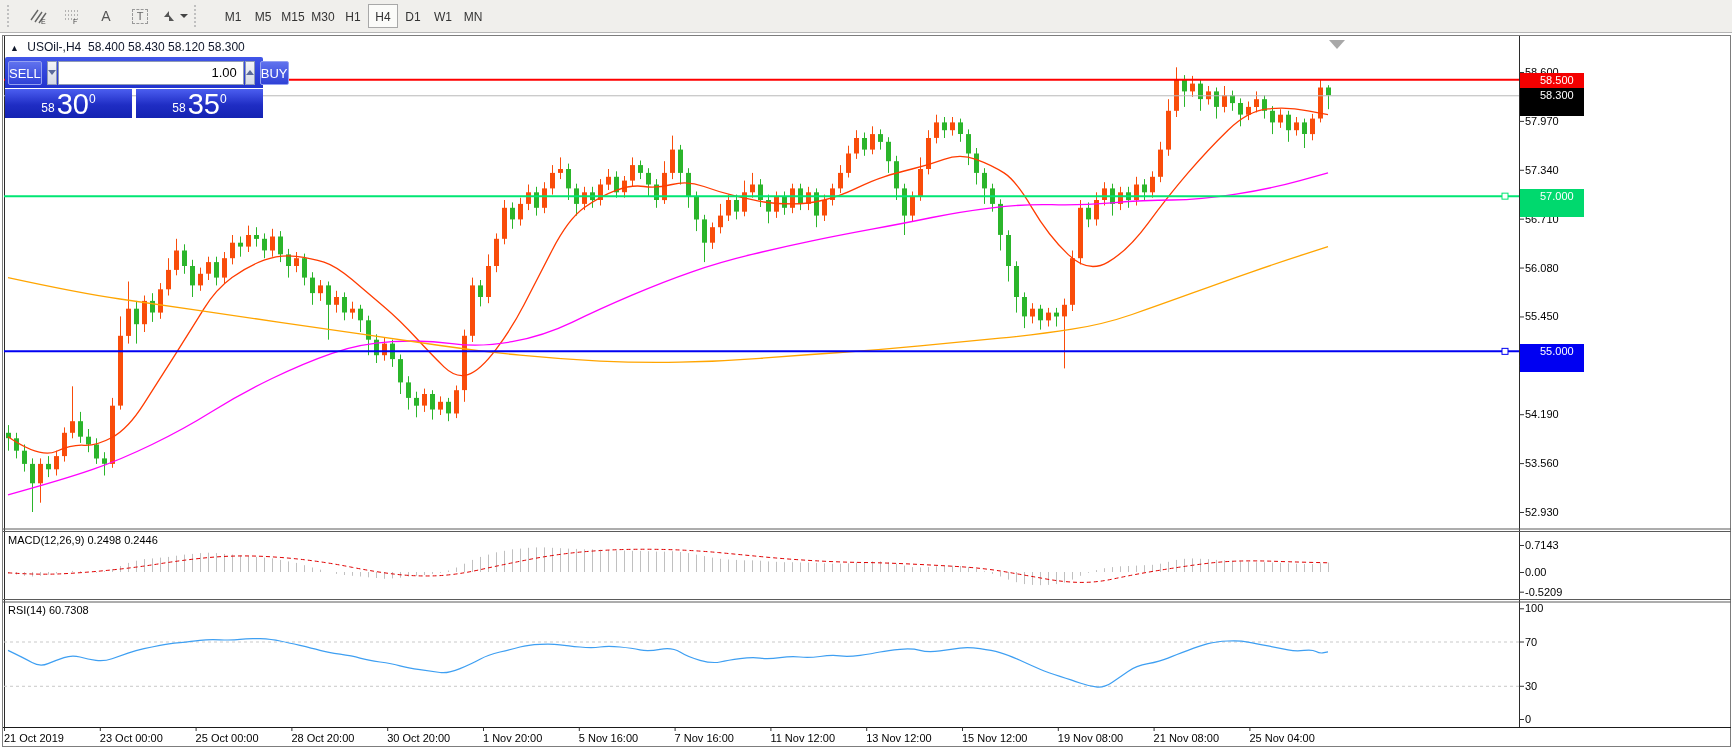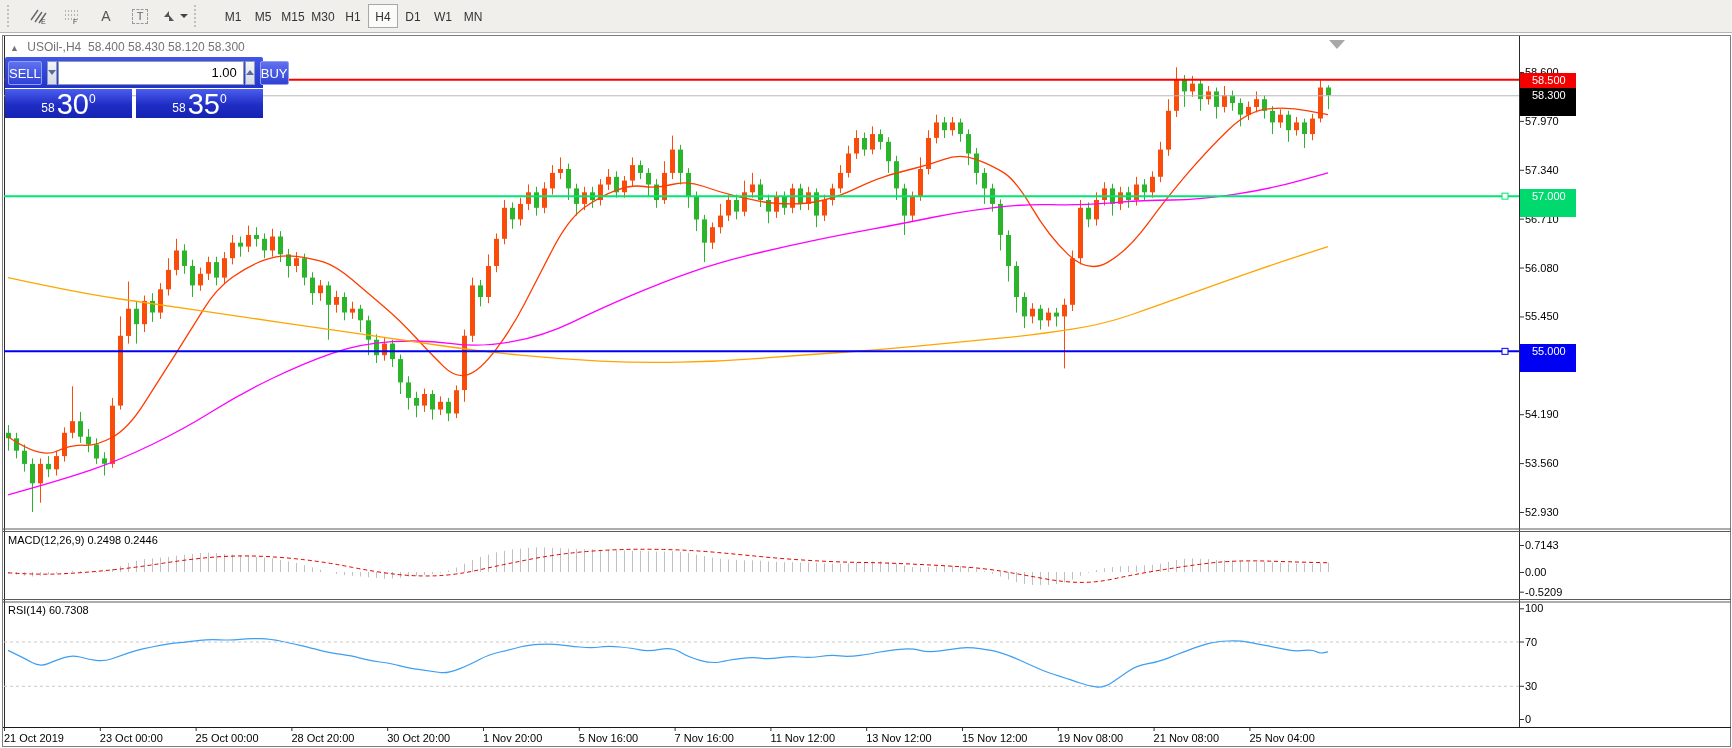--- a/index.html
+++ b/index.html
@@ -9,30 +9,30 @@
   .grip{width:5px;height:22px;border-left:2px dotted #c0c0c0;margin:0 7px 0 3px;}
   .tool{width:34px;height:28px;display:flex;align-items:center;justify-content:center;color:#555;position:relative;}
   .glyphA{font-size:14px;color:#555;}
   .glyphT{font-size:11px;color:#666;border:1px dashed #999;padding:0 4px;line-height:13px;}
   .caret{width:0;height:0;border-left:4px solid transparent;border-right:4px solid transparent;border-top:4px solid #444;margin-left:3px;}
   #tfbar{display:flex;margin-left:10px;}
   .tf{min-width:30px;height:24px;line-height:24px;text-align:center;font-size:12px;color:#333;border:1px solid transparent;box-sizing:border-box;}
   .tf.active{background:#fbfbf9;border:1px solid #a8a8a8;text-align:center;}
   
   #plot{position:absolute;left:0;top:0;z-index:1;}
-  #title{position:absolute;left:10px;top:40px;font-size:12px;color:#737373;z-index:2;}
+  #title{position:absolute;left:10px;top:40px;font-size:12px;color:#0f172a;z-index:2;}
   #title .arr{font-size:9px;margin-right:5px;}
   #macdlabel{position:absolute;left:8px;top:534px;font-size:11px;color:#000;z-index:2;}
   #rsilabel{position:absolute;left:8px;top:604px;font-size:11px;color:#000;z-index:2;}
   #annotation{position:absolute;left:1098px;top:406px;font-size:40px;font-weight:bold;color:#ff0000;z-index:2;font-family:"DejaVu Sans","Liberation Sans",sans-serif;letter-spacing:1px;white-space:nowrap;}
   .shift-tri{position:absolute;left:1329px;top:40px;width:0;height:0;border-left:8px solid transparent;border-right:8px solid transparent;border-top:9px solid #a8a8a8;z-index:2;}
   
   #yaxis,#xaxis{position:absolute;left:0;top:0;width:1732px;height:748px;z-index:2;pointer-events:none;}
   .ylab{position:absolute;left:1525px;font-size:11px;color:#000;height:14px;line-height:14px;white-space:nowrap;}
-  .badge{position:absolute;left:1520px;width:44px;height:28px;line-height:14px;color:#fff;font-size:11px;padding-left:12px;z-index:3;}
+  .badge{position:absolute;left:1520px;width:44px;height:28px;line-height:14px;color:#fff;font-size:11px;padding-left:20px;z-index:3;}
   .xlab{position:absolute;top:732px;font-size:11px;color:#000;white-space:nowrap;}
   
   #tradepanel{position:absolute;left:5px;top:57px;width:258px;z-index:4;}
   #tp-row1{width:258px;height:31px;background:linear-gradient(#4156e8,#2133cd);display:flex;align-items:center;box-sizing:border-box;padding:8px 3px;border-radius:2px 2px 0 0;}
   .tpbtn{height:24px;line-height:24px;text-align:center;color:#fff;font-size:13px;background:linear-gradient(#6072ee,#2f41d6);border:1px solid #93a0f2;box-sizing:border-box;border-radius:2px;}
   #sellbtn{width:62px;}
   #buybtn{width:44px;}
   .spin{width:18px;height:24px;background:linear-gradient(#f4f5f8,#d4d9e6);border:1px solid #8f9bb5;box-sizing:border-box;display:flex;align-items:center;justify-content:center;margin:0 1px;}
   .tri-dn{width:0;height:0;border-left:4px solid transparent;border-right:4px solid transparent;border-top:5px solid #5a6a9a;}
   .tri-up{width:0;height:0;border-left:4px solid transparent;border-right:4px solid transparent;border-bottom:5px solid #5a6a9a;}

